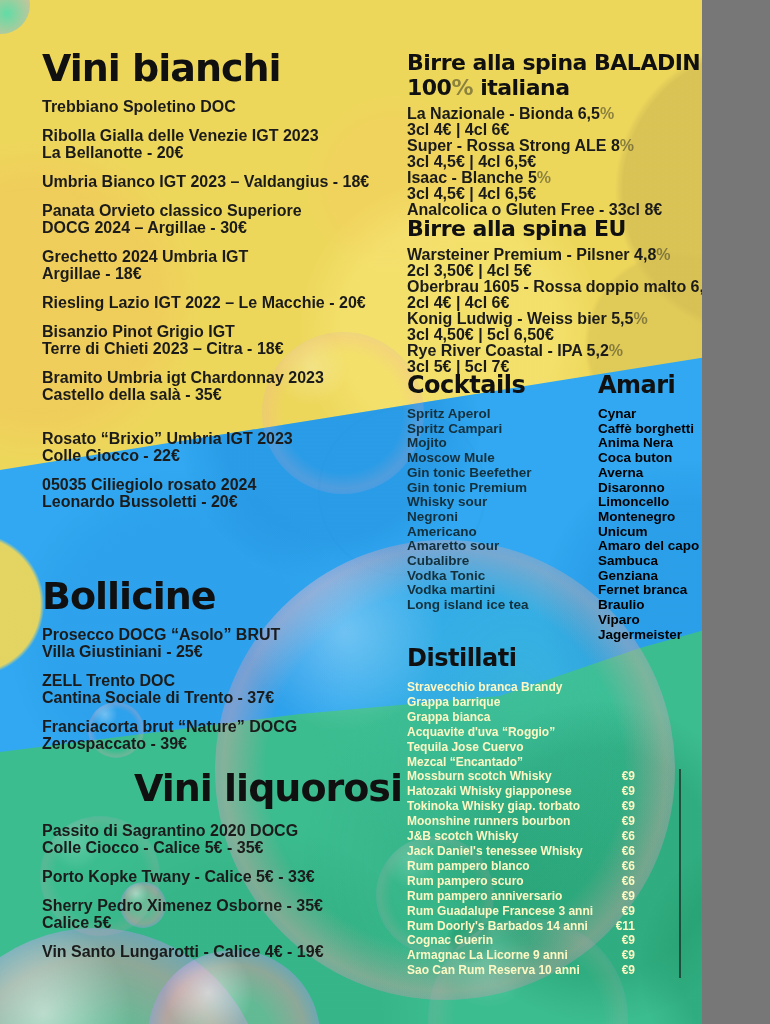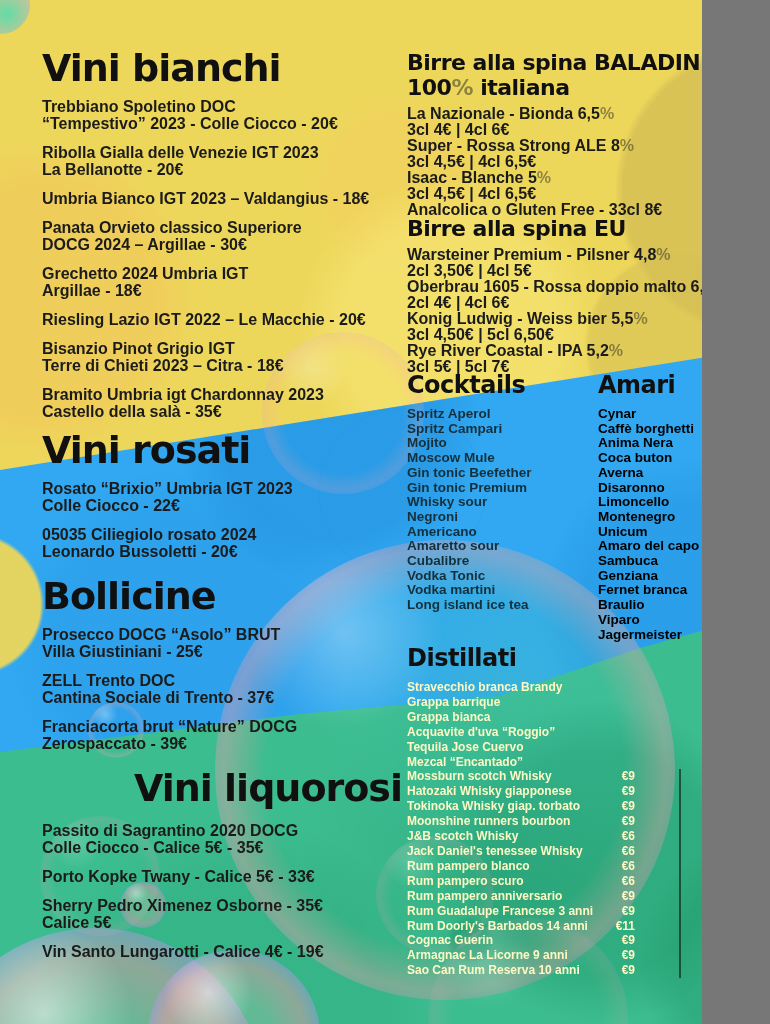--- a/index.html
+++ b/index.html
@@ -113,21 +113,20 @@
   <div class="bub bub-i" id="bub-above-bl"></div>
   <div class="bub bub-strong" id="bub-g-small"></div>
   <div class="bub bub-i" id="bub-g-faint"></div>
   <div class="bub bub-i" id="bub-g-faint2"></div>
 
   <div class="col" id="left-col">
       <section class="wine-sec" style="top: 48px;">
         <h2 class="h-big">Vini bianchi</h2>
         <div class="wine-item">
           <div class="wine-line">Trebbiano Spoletino DOC</div>
-          <div class="wine-line">“Tempestivo” 2023 - Colle Ciocco - 20€</div>
         </div>
         <div class="wine-item">
           <div class="wine-line">Ribolla Gialla delle Venezie IGT 2023</div>
           <div class="wine-line">La Bellanotte - 20€</div>
         </div>
         <div class="wine-item">
           <div class="wine-line">Umbria Bianco IGT 2023 – Valdangius - 18€</div>
         </div>
         <div class="wine-item">
           <div class="wine-line">Panata Orvieto classico Superiore</div>
@@ -143,21 +142,20 @@
         <div class="wine-item">
           <div class="wine-line">Bisanzio Pinot Grigio IGT</div>
           <div class="wine-line">Terre di Chieti 2023 – Citra - 18€</div>
         </div>
         <div class="wine-item">
           <div class="wine-line">Bramito Umbria igt Chardonnay 2023</div>
           <div class="wine-line">Castello della salà - 35€</div>
         </div>
       </section>
       <section class="wine-sec" style="top: 430px;">
-        <h2 class="h-big">Vini rosati</h2>
         <div class="wine-item">
           <div class="wine-line">Rosato “Brixio” Umbria IGT 2023</div>
           <div class="wine-line">Colle Ciocco - 22€</div>
         </div>
         <div class="wine-item">
           <div class="wine-line">05035 Ciliegiolo rosato 2024</div>
           <div class="wine-line">Leonardo Bussoletti - 20€</div>
         </div>
       </section>
       <section class="wine-sec" style="top: 576px;">

